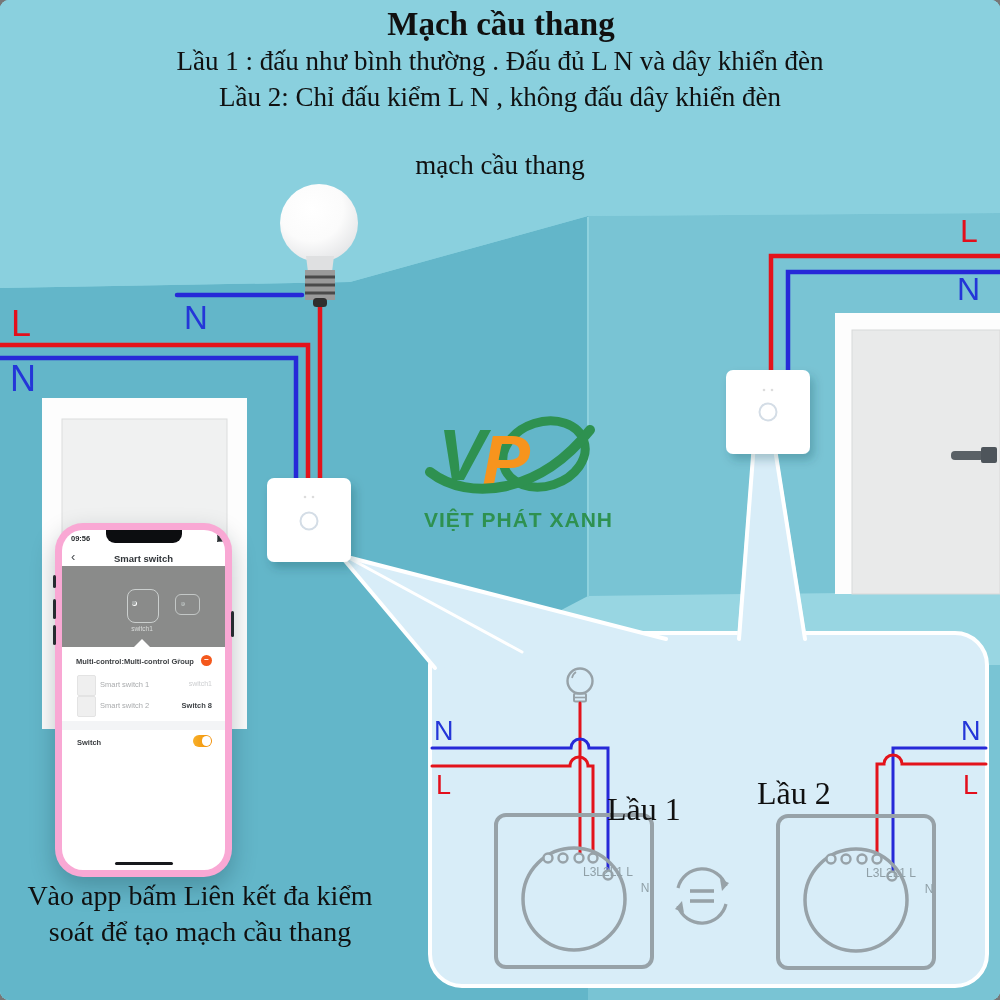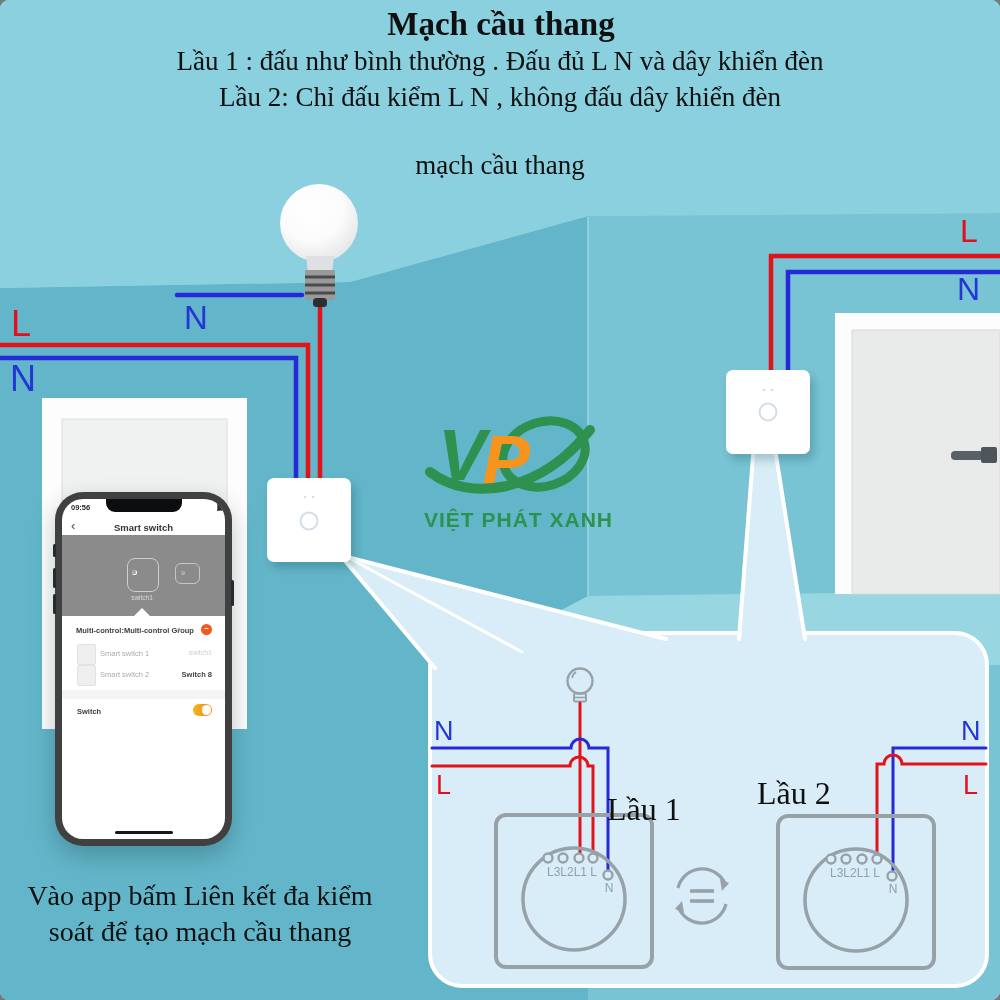--- a/index.html
+++ b/index.html
@@ -6,27 +6,27 @@
   #stage{position:relative;width:1000px;height:1000px;overflow:hidden;
          font-family:"Liberation Sans","DejaVu Sans",sans-serif;background:#8ad0de;border-radius:9px;}
   #scene-svg{position:absolute;left:0;top:0;z-index:0;}
   .ov{position:absolute;z-index:2;}
   .serif{font-family:"Liberation Serif","DejaVu Serif",serif;color:#101010;}
   .ctr{transform:translateX(-50%);white-space:nowrap;text-align:center;}
   .title{font-size:33px;font-weight:600;}
   .instr{font-size:27px;}
   .wire-lbl{font-weight:500;white-space:nowrap;}
   .red{color:#e30f1c;} .blue{color:#2436d8;}
-  .term-lbl{font-size:12px;color:#90a0a7;letter-spacing:0px;white-space:nowrap;}
+  .term-lbl{font-size:12px;color:#90a0a7;letter-spacing:0px;white-space:nowrap;margin-left:36px;}
   .flr{font-size:32px;}
   .cap{font-size:28px;}
 
   
-  #phone{position:absolute;left:55px;top:492px;width:177px;height:354px;z-index:3;
-         background:#404040;border-radius:28px;box-shadow:0 10px 24px rgba(0,30,40,.25);}
+  #phone{position:absolute;left:55px;top:523px;width:177px;height:354px;z-index:3;
+         background:#f9a8d4;border-radius:28px;box-shadow:0 10px 24px rgba(0,30,40,.25);}
   #phone .pbtn{position:absolute;width:3px;background:#262b30;border-radius:2px;}
   #screen{position:absolute;left:7px;top:7px;right:7px;bottom:7px;background:#fff;
           border-radius:21px;overflow:hidden;}
   #screen *{position:absolute;}
   .notch{left:50%;transform:translateX(-50%);top:0;width:76px;height:13px;background:#0c0d10;
          border-radius:0 0 9px 9px;}
   .st-time{left:9px;top:4px;font-size:7.5px;font-weight:700;color:#26292c;}
   .st-icons{right:8px;top:5px;display:flex;gap:2px;align-items:flex-end;height:7px;}
   .st-icons *{position:static;}
   .sigbar{width:1.5px;background:#2b2e31;display:inline-block;}

